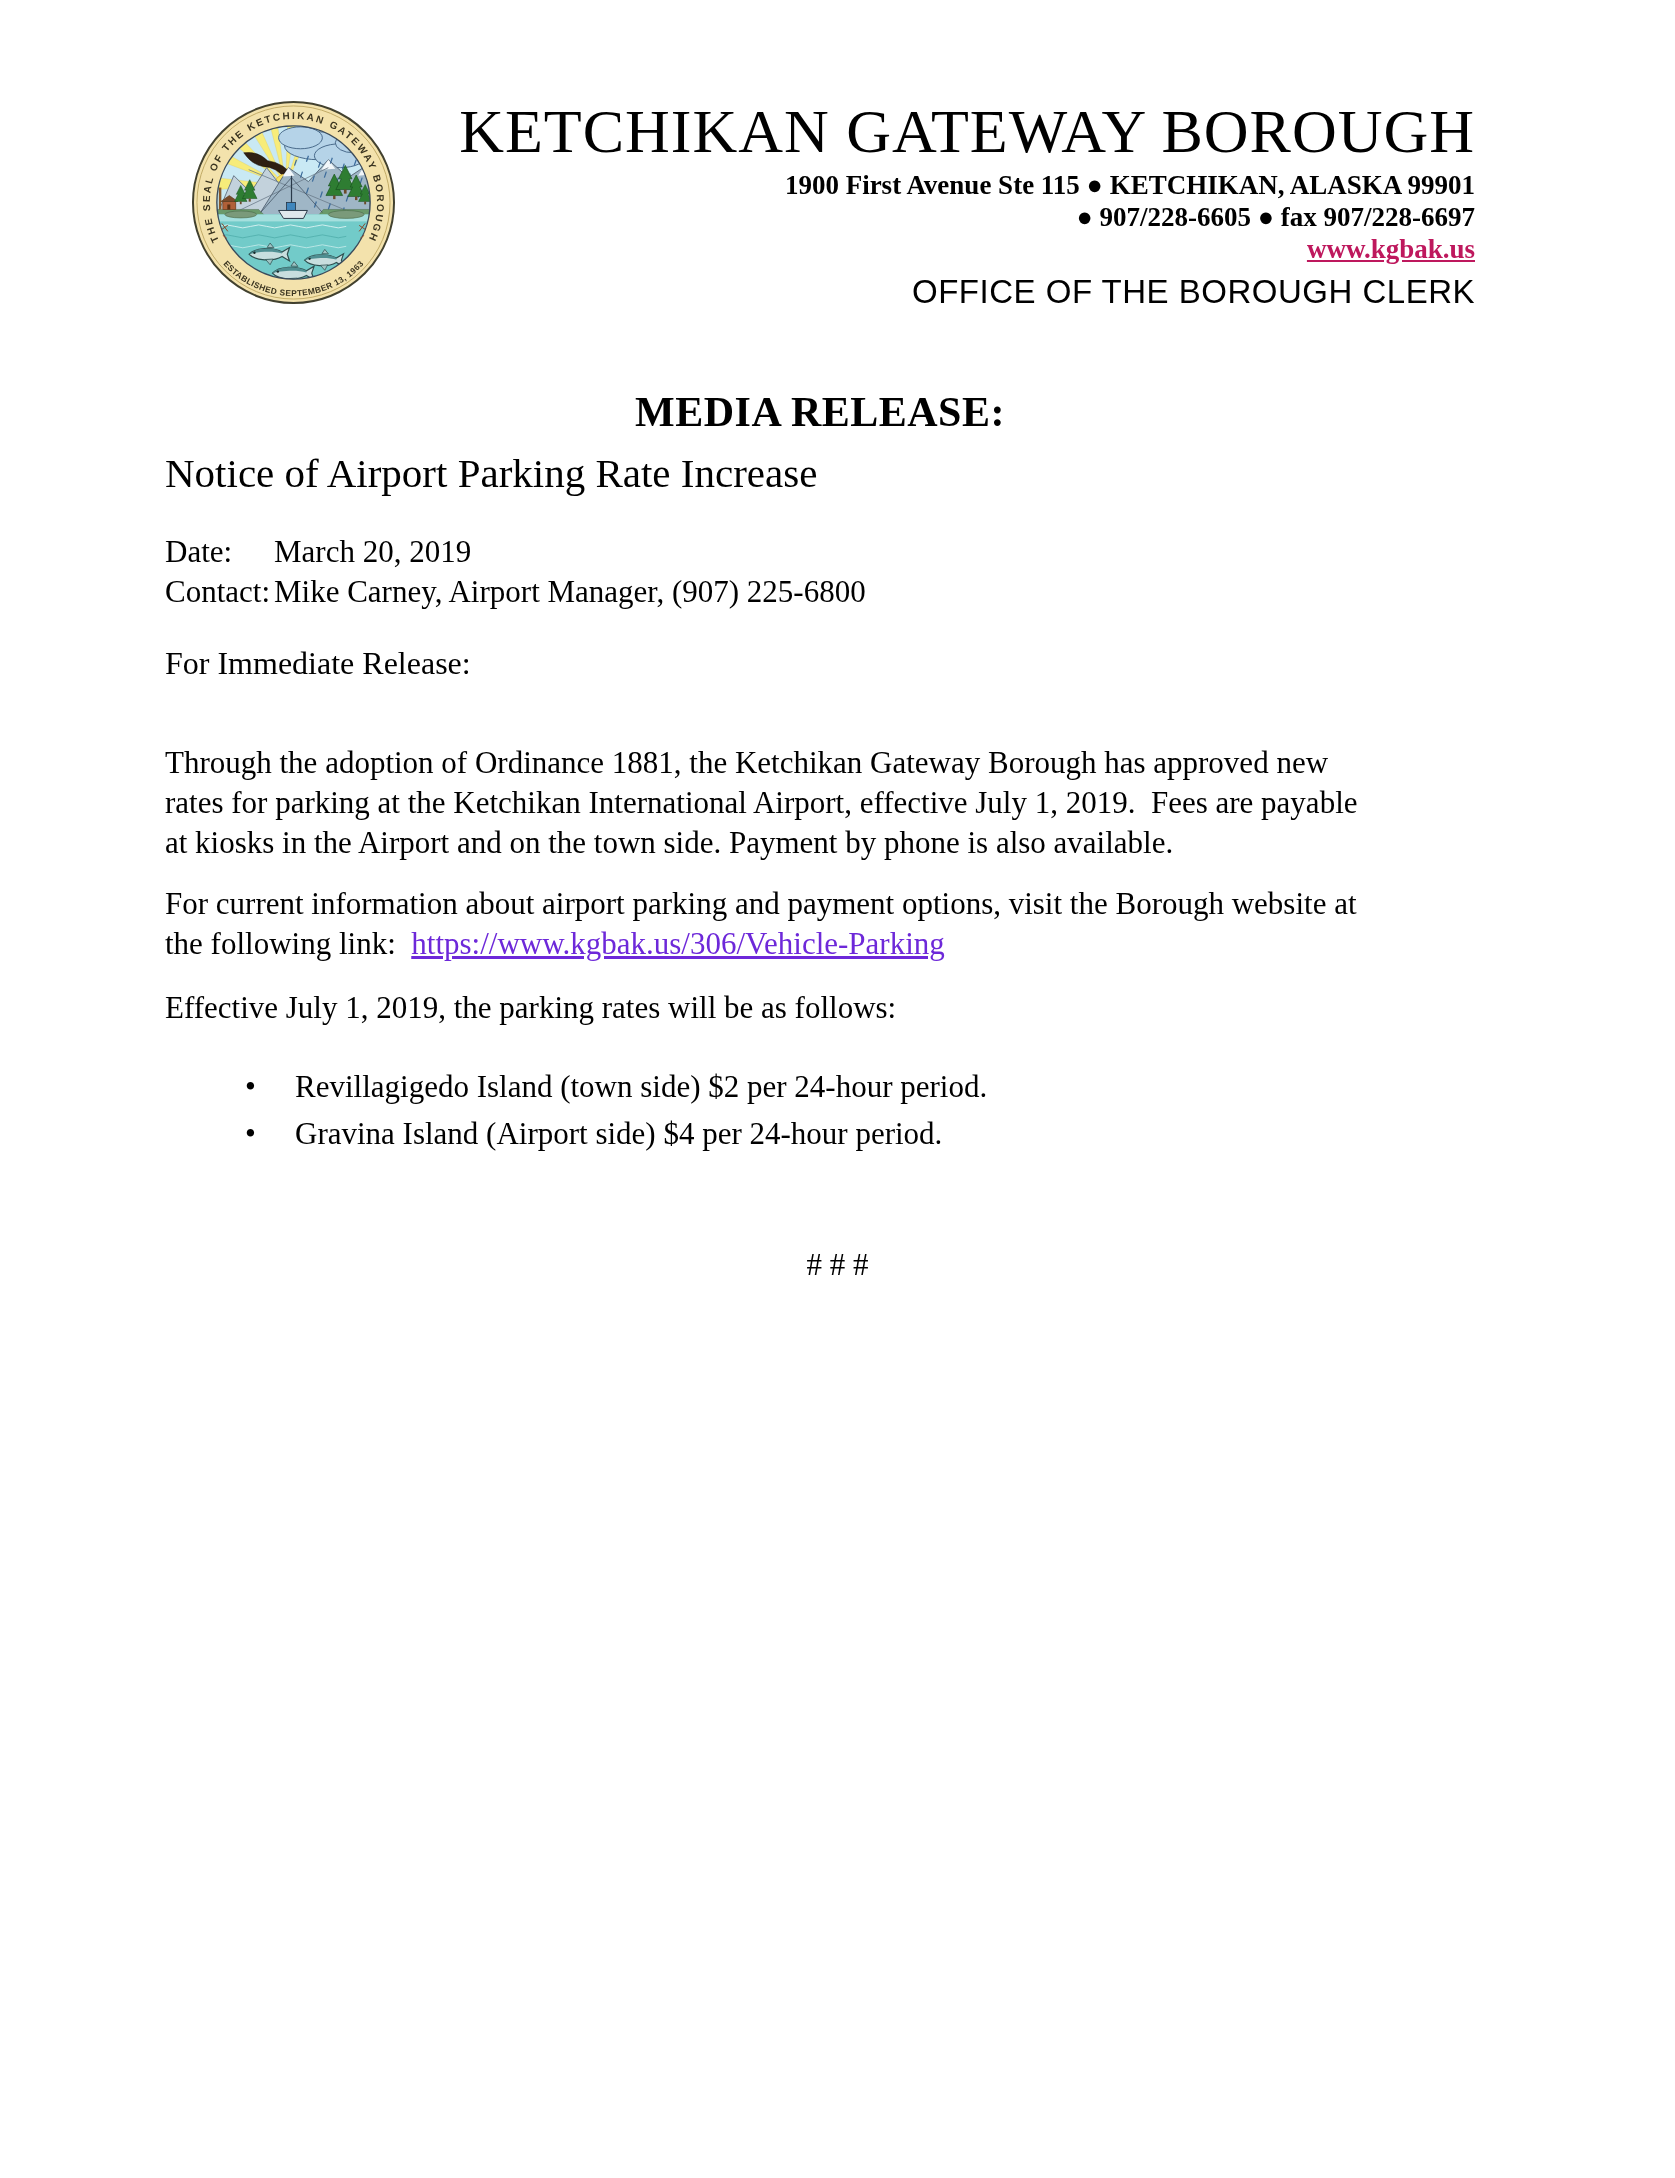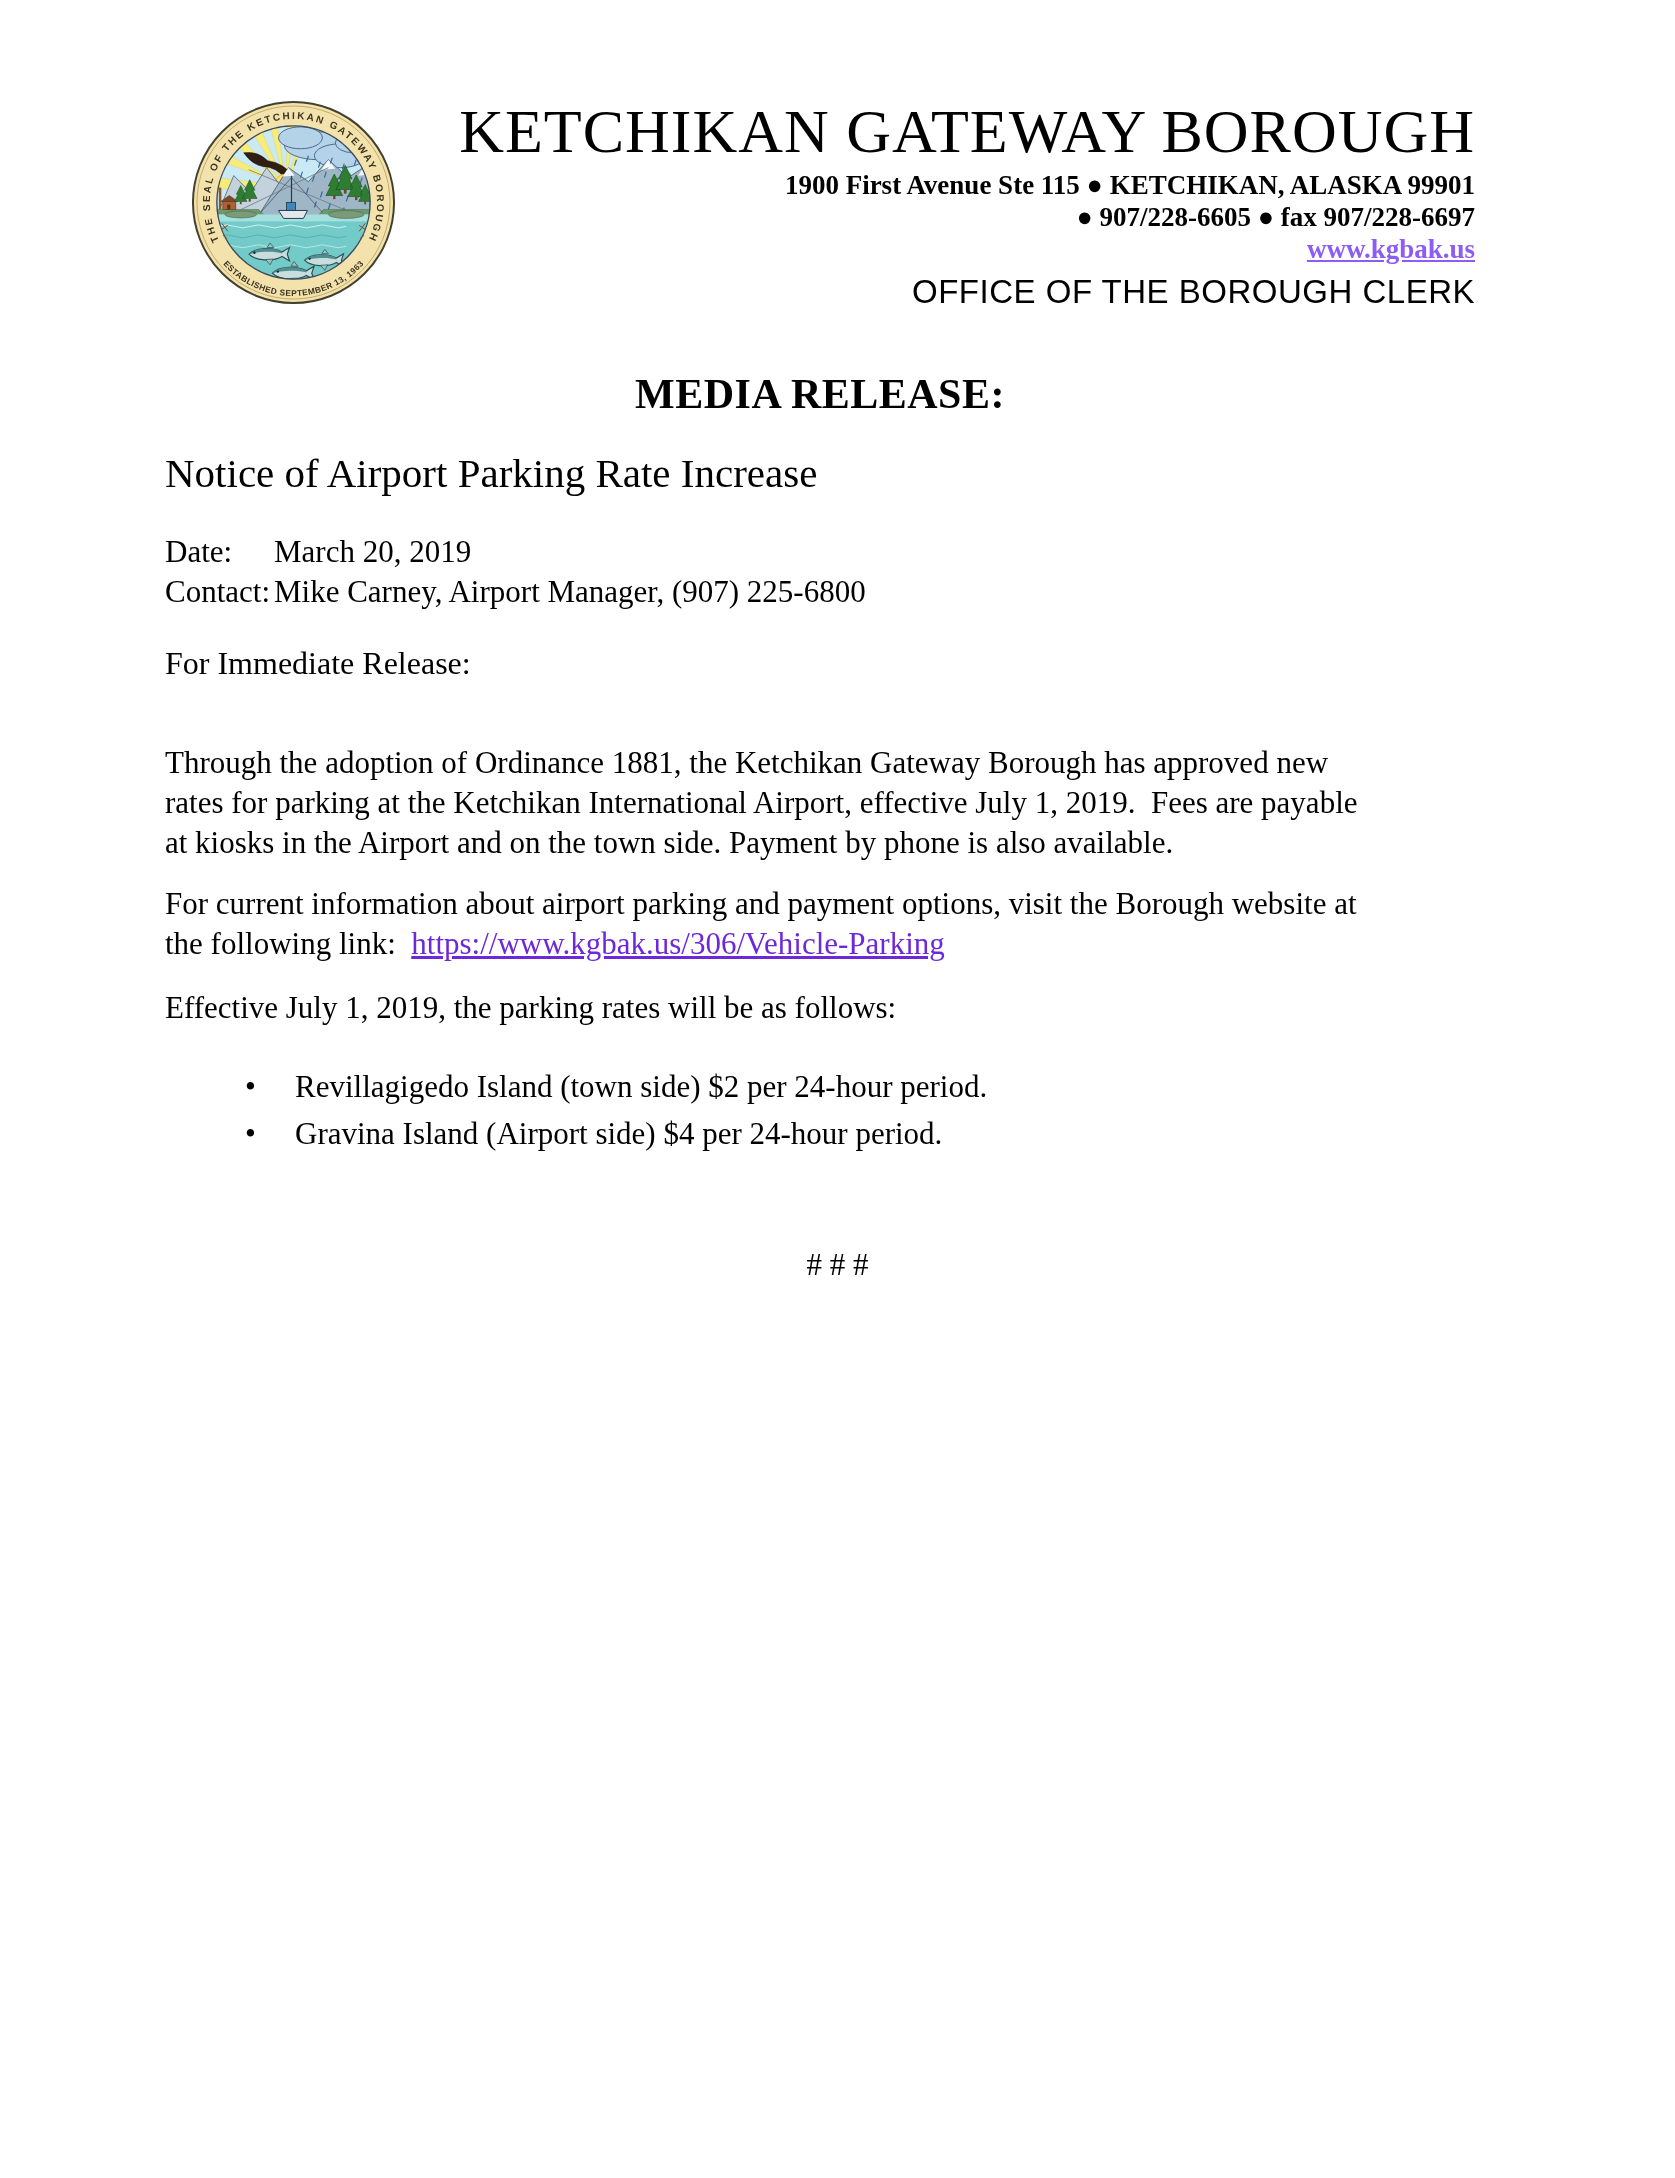--- a/index.html
+++ b/index.html
@@ -16,29 +16,29 @@
 
   .org-title {
     position:absolute; right:200px; top:99px; font-size:62px; font-weight:normal;
     letter-spacing:1px; white-space:nowrap; line-height:1.05;margin-left:24px;
   }
   .addr-line, .phone-line, .site-link {
     position:absolute; right:200px; font-size:27px; font-weight:bold; white-space:nowrap;
   }
   .addr-line { top:170px; }
   .phone-line { top:202px; }
-  .site-link { top:234px; color:#8b5cf6; text-decoration:underline; cursor:pointer; }
+  .site-link { top:234px; color:#be185d; text-decoration:underline; cursor:pointer; }
   .office-line {
     position:absolute; right:200px; top:273px; font-family:"Liberation Sans", sans-serif;
     font-size:33px; letter-spacing:0.5px; white-space:nowrap;
   }
 
   
   .col { position:absolute; left:165px; right:200px; }
-  .media-title { top:370px; text-align:center; font-size:42px; font-weight:bold; letter-spacing:0.5px; }
+  .media-title { top:388px; text-align:center; font-size:42px; font-weight:bold; letter-spacing:0.5px; }
   .notice-heading { top:449px; font-size:41px; font-weight:normal; }
   .meta-block { top:532px; font-size:31px; line-height:40px; }
   .meta-label { display:inline-block; width:109px; }
   .for-release { top:643px; font-size:32px; line-height:40px; }
   .para { font-size:31px; line-height:40px; }
   .pline { white-space:pre-wrap; }
   .para1 { top:743px; }
   .para2 { top:884px; }
   .effective { top:988px; }
   .body-link { color:#6d28d9; text-decoration:underline; cursor:pointer;font-family:Liberation Serif, serif; }

